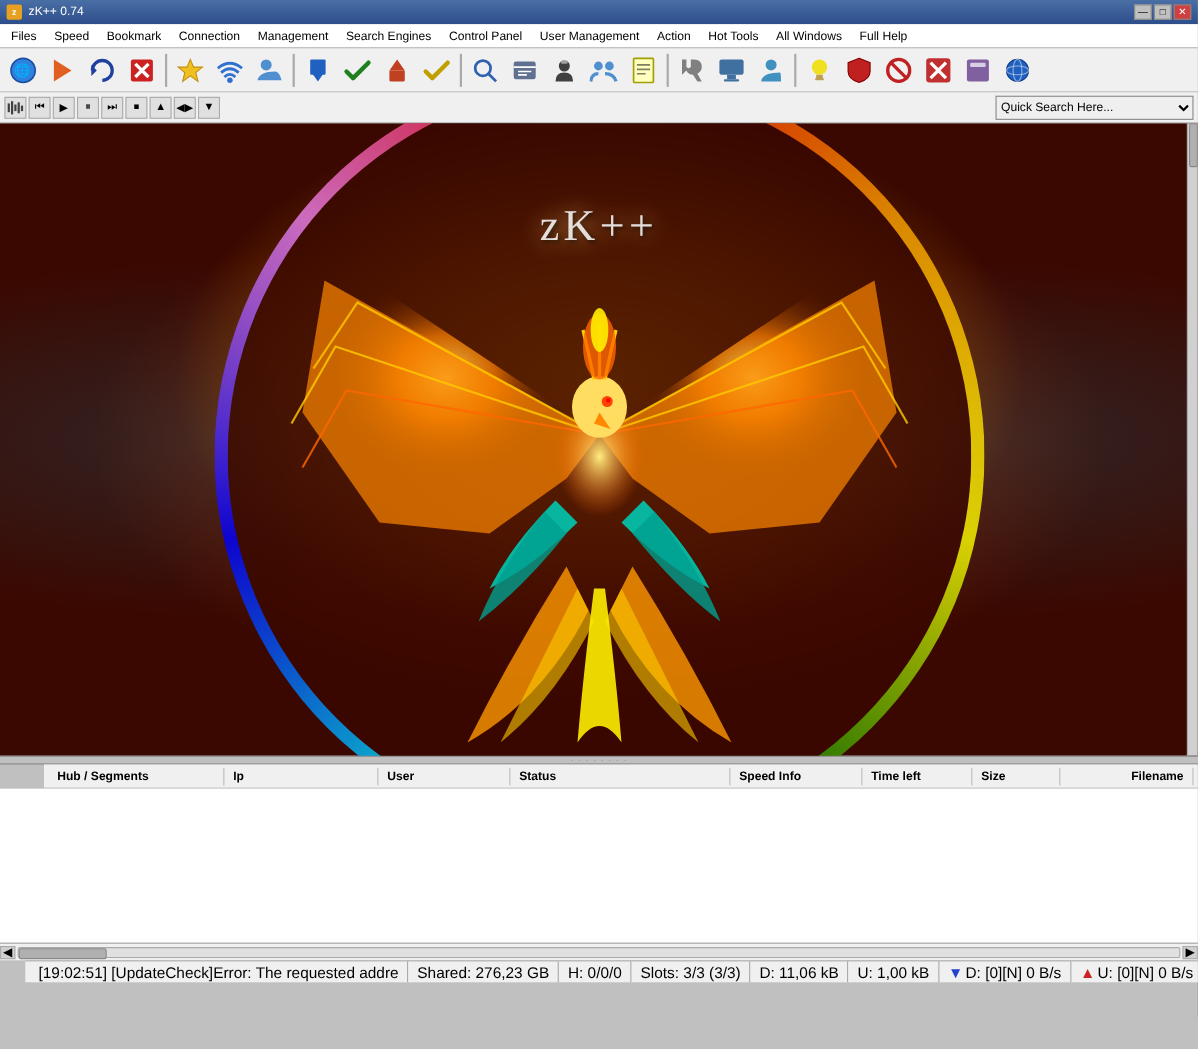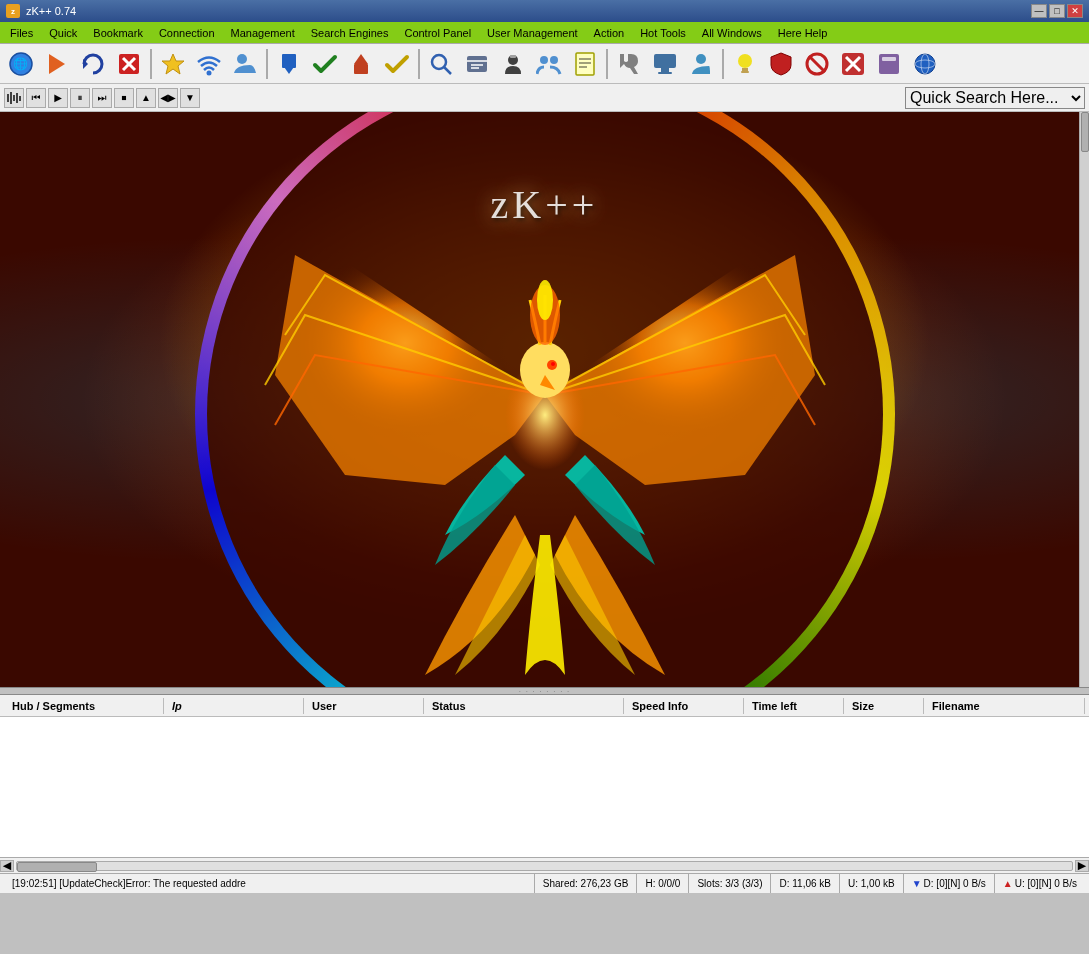--- a/index.html
+++ b/index.html
@@ -25,21 +25,21 @@
       border: 1px solid #888;
       font-size: 9px;
       display: flex; align-items: center; justify-content: center;
       cursor: pointer;
       color: black;
     }
     .title-icon { width: 14px; height: 14px; background: #e8a020; border-radius: 2px; display: flex; align-items: center; justify-content: center; font-size: 8px; color: white; font-weight: bold; }
 
     
     #menu-bar {
-      background: #84cc16;
+      background: #ffffff;
       height: 22px;
       display: flex;
       align-items: center;
       border-bottom: 1px solid #aaa;
       padding: 0 2px;
     }
     .menu-item {
       padding: 2px 8px;
       font-size: 11px;
       cursor: pointer;
@@ -87,21 +87,21 @@
       font-size: 10px;
     }
     .qs-wrapper {
       margin-left: auto;
       display: flex;
       align-items: center;
     }
     .qs-wrapper select {
       height: 22px;
       width: 180px;
-      font-size: 16px;
+      font-size: 11px;
       border: 1px solid #888;
     }
 
     
     #main-content {
       width: 1089px;
       height: 575px;
       position: relative;
       overflow: hidden;
     }
@@ -173,20 +173,21 @@
     .resize-dots { color: #888; font-size: 8px; letter-spacing: 1px; }
     #transfer-header {
       background: #f0f0f0;
       height: 22px;
       display: flex;
       align-items: center;
       border-bottom: 1px solid #bbb;
       font-size: 11px;
       font-weight: bold;
       padding: 0 4px;
+      margin-left: 40px;
     }
     .col-header {
       padding: 2px 8px;
       border-right: 1px solid #bbb;
       white-space: nowrap;
     }
     #transfer-body {
       background: white;
       height: 140px;
       overflow-y: auto;
@@ -216,23 +217,24 @@
       border-radius: 2px;
     }
 
     
     #status-bar {
       background: #f0f0f0;
       height: 20px;
       display: flex;
       align-items: center;
       border-top: 1px solid #aaa;
-      font-size: 10px;
+      font-size: 14px;
       padding: 0 4px;
       gap: 0;
+      margin-left: 23px;
     }
     .status-seg {
       padding: 0 8px;
       border-right: 1px solid #aaa;
       white-space: nowrap;
       height: 100%;
       display: flex;
       align-items: center;
     }
     .status-seg:first-child { flex: 1; }
@@ -251,31 +253,31 @@
   </div>
   <div id="title-bar-right">
     <div class="title-btn">—</div>
     <div class="title-btn">□</div>
     <div class="title-btn" style="background:#d04040;color:white;">✕</div>
   </div>
 </div>
 
 <div id="menu-bar">
   <span class="menu-item">Files</span>
-  <span class="menu-item">Quick</span>
+  <span class="menu-item">Speed</span>
   <span class="menu-item">Bookmark</span>
   <span class="menu-item">Connection</span>
   <span class="menu-item">Management</span>
   <span class="menu-item">Search Engines</span>
   <span class="menu-item">Control Panel</span>
   <span class="menu-item">User Management</span>
   <span class="menu-item">Action</span>
   <span class="menu-item">Hot Tools</span>
   <span class="menu-item">All Windows</span>
-  <span class="menu-item">Here Help</span>
+  <span class="menu-item">Full Help</span>
 </div>
 
 <div id="toolbar">
 
   <div class="tb-btn" title="New Connection">
     <svg width="26" height="26" viewBox="0 0 26 26">
         <circle cx="13" cy="13" r="11" fill="#3080e0" stroke="#1a4fa0" stroke-width="1.5"></circle>
         <text x="13" y="17" text-anchor="middle" fill="white" font-size="12" font-family="Arial">🌐</text>
       </svg>
   </div>
@@ -536,27 +538,27 @@
     <div style="width:8px;height:40px;background:#b0b0b0;margin:0 auto;border:1px solid #888;border-radius:2px;"></div>
   </div>
 </div>
 
 <div id="resize-bar">
   <div class="resize-dots">· · · · · · · ·</div>
 </div>
 
 <div id="transfer-header">
   <div class="col-header" style="width:160px;">Hub / Segments</div>
-  <div class="col-header" style="width:140px;font-style:italic;">Ip</div>
+  <div class="col-header" style="width:140px;">Ip</div>
   <div class="col-header" style="width:120px;">User</div>
   <div class="col-header" style="width:200px;">Status</div>
   <div class="col-header" style="width:120px;">Speed Info</div>
   <div class="col-header" style="width:100px;">Time left</div>
   <div class="col-header" style="width:80px;">Size</div>
-  <div class="col-header" style="flex:1;">Filename</div>
+  <div class="col-header" style="flex:1;text-align:right;">Filename</div>
 </div>
 
 <div id="transfer-body">
   
 </div>
 
 <div id="h-scroll">
   <div style="width:14px;height:12px;background:#d0d0d0;border:1px solid #aaa;display:flex;align-items:center;justify-content:center;cursor:pointer;">◀</div>
   <div class="scroll-track">
     <div class="scroll-thumb"></div>

